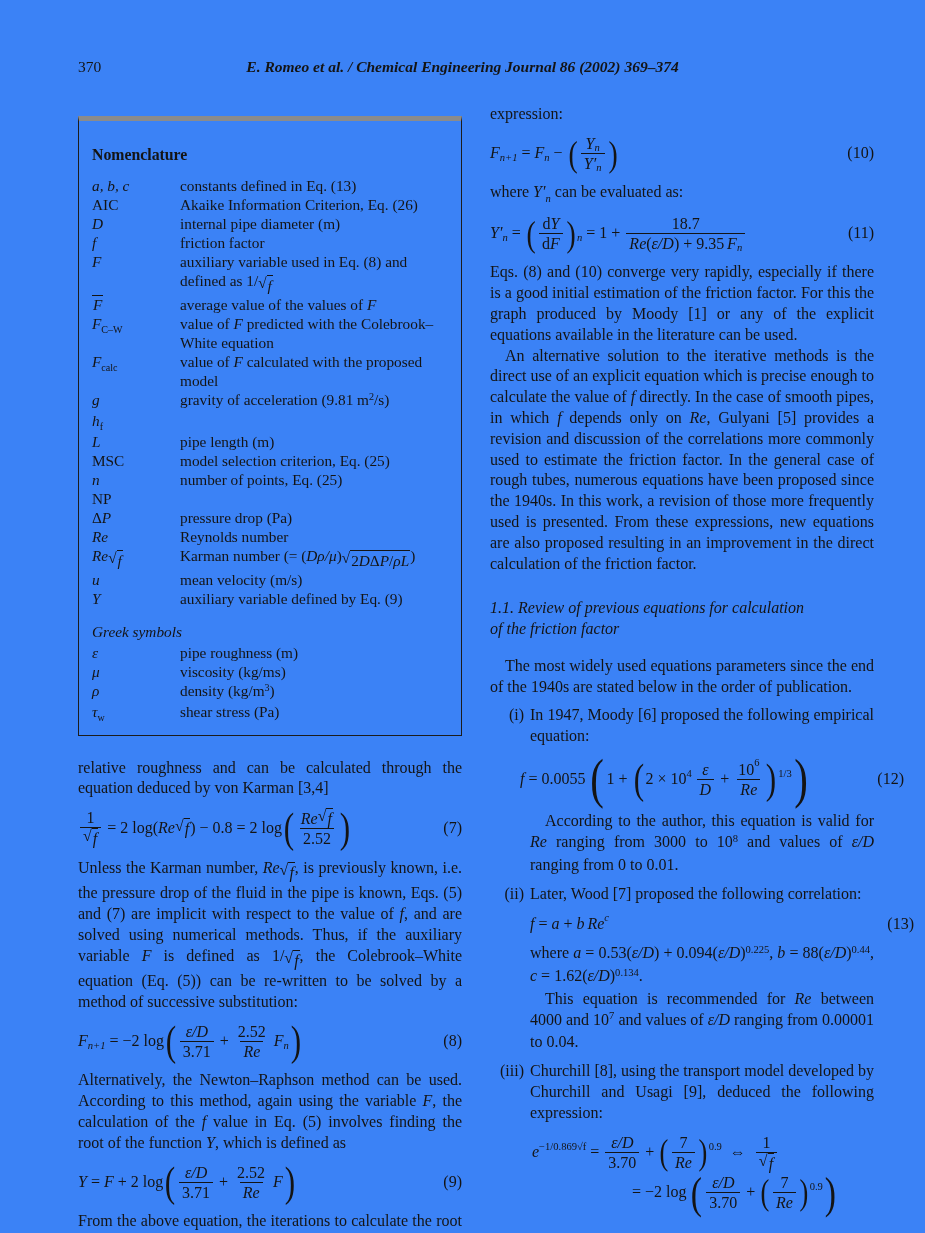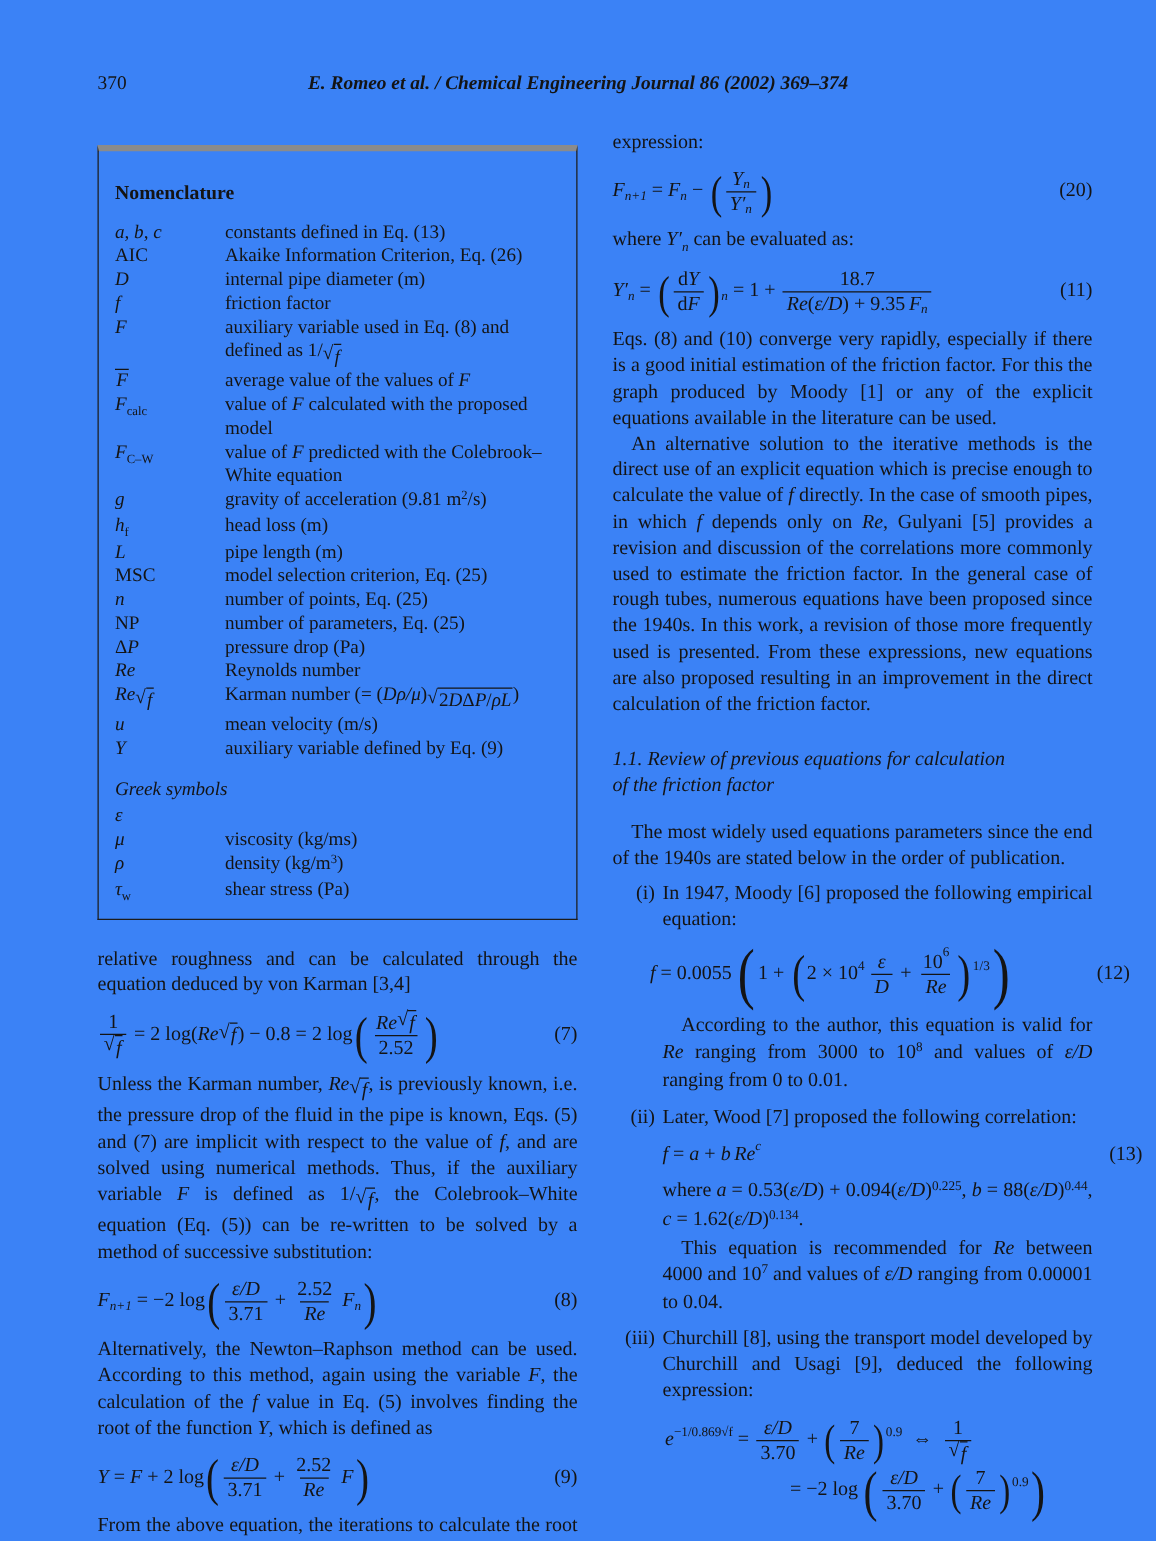--- a/index.html
+++ b/index.html
@@ -81,50 +81,48 @@
             <span class="ndef"><span class="rm">auxiliary variable used in Eq. (8) and defined as 1/</span><span class="sqrt">
                 <span class="sqrt-sign">√</span>
                 <span class="sqrt-rad"><span class="it">f</span></span>
               </span></span>
           </div>
           <div class="nrow">
             <span class="nterm"><span class="bar it">F</span></span>
             <span class="ndef"><span class="rm">average value of the values of </span><span class="it">F</span></span>
           </div>
           <div class="nrow">
+            <span class="nterm"><span class="it">F</span><span class="tsub">C–W</span></span>
+            <span class="ndef"><span class="rm">value of </span><span class="it">F</span><span class="rm"> predicted with the Colebrook–White equation</span></span>
+          </div>
+          <div class="nrow">
             <span class="nterm"><span class="it">F</span><span class="tsub">calc</span></span>
             <span class="ndef"><span class="rm">value of </span><span class="it">F</span><span class="rm"> calculated with the proposed model</span></span>
           </div>
           <div class="nrow">
-            <span class="nterm"><span class="it">F</span><span class="tsub">C–W</span></span>
-            <span class="ndef"><span class="rm">value of </span><span class="it">F</span><span class="rm"> predicted with the Colebrook–White equation</span></span>
-          </div>
-          <div class="nrow">
             <span class="nterm"><span class="it">g</span></span>
             <span class="ndef"><span class="rm">gravity of acceleration (9.81 m</span><span class="tsup">2</span><span class="rm">/s)</span></span>
           </div>
           <div class="nrow">
             <span class="nterm"><span class="it">h</span><span class="tsub">f</span></span>
-            <span class="ndef"><span class="rm">head loss (m)</span></span>
           </div>
           <div class="nrow">
             <span class="nterm"><span class="it">L</span></span>
             <span class="ndef"><span class="rm">pipe length (m)</span></span>
           </div>
           <div class="nrow">
             <span class="nterm"><span class="rm">MSC</span></span>
             <span class="ndef"><span class="rm">model selection criterion, Eq. (25)</span></span>
           </div>
           <div class="nrow">
             <span class="nterm"><span class="it">n</span></span>
             <span class="ndef"><span class="rm">number of points, Eq. (25)</span></span>
           </div>
           <div class="nrow">
             <span class="nterm"><span class="rm">NP</span></span>
-            <span class="ndef"><span class="rm">number of parameters, Eq. (25)</span></span>
           </div>
           <div class="nrow">
             <span class="nterm"><span class="rm">Δ</span><span class="it">P</span></span>
             <span class="ndef"><span class="rm">pressure drop (Pa)</span></span>
           </div>
           <div class="nrow">
             <span class="nterm"><span class="it">Re</span></span>
             <span class="ndef"><span class="rm">Reynolds number</span></span>
           </div>
           <div class="nrow">
@@ -141,20 +139,21 @@
             <span class="nterm"><span class="it">u</span></span>
             <span class="ndef"><span class="rm">mean velocity (m/s)</span></span>
           </div>
           <div class="nrow">
             <span class="nterm"><span class="it">Y</span></span>
             <span class="ndef"><span class="rm">auxiliary variable defined by Eq. (9)</span></span>
           </div>
           <div class="ngroup-heading">Greek symbols</div>
           <div class="nrow">
             <span class="nterm"><span class="it">ε</span></span>
+            <span class="ndef"><span class="rm">pipe roughness (m)</span></span>
           </div>
           <div class="nrow">
             <span class="nterm"><span class="it">μ</span></span>
             <span class="ndef"><span class="rm">viscosity (kg/ms)</span></span>
           </div>
           <div class="nrow">
             <span class="nterm"><span class="it">ρ</span></span>
             <span class="ndef"><span class="rm">density (kg/m</span><span class="tsup">3</span><span class="rm">)</span></span>
           </div>
           <div class="nrow">
@@ -301,21 +300,21 @@
                     <span class="tsub it">n</span>
                   </span>
                   <span class="fden">
                     <span class="it">Y′</span>
                     <span class="tsub it">n</span>
                   </span>
                 </span>
               </span>
               <span class="bigparen" style="font-size: 2.3em;">)</span>
             </span>
-            <span class="eqnum">(20)</span>
+            <span class="eqnum">(10)</span>
           </div>
         </div>
         <div class="para"><span class="rm">where </span><span class="it">Y′</span><span class="tsub it">n</span><span class="rm"> can be evaluated as:</span></div>
         <div class="eq">
           <div class="eqrow">
             <span class="it">Y′</span>
             <span class="tsub it">n</span>
             <span class="rm"> = </span>
             <span class="pargrp">
               <span class="bigparen" style="font-size: 2.3em;">(</span>

